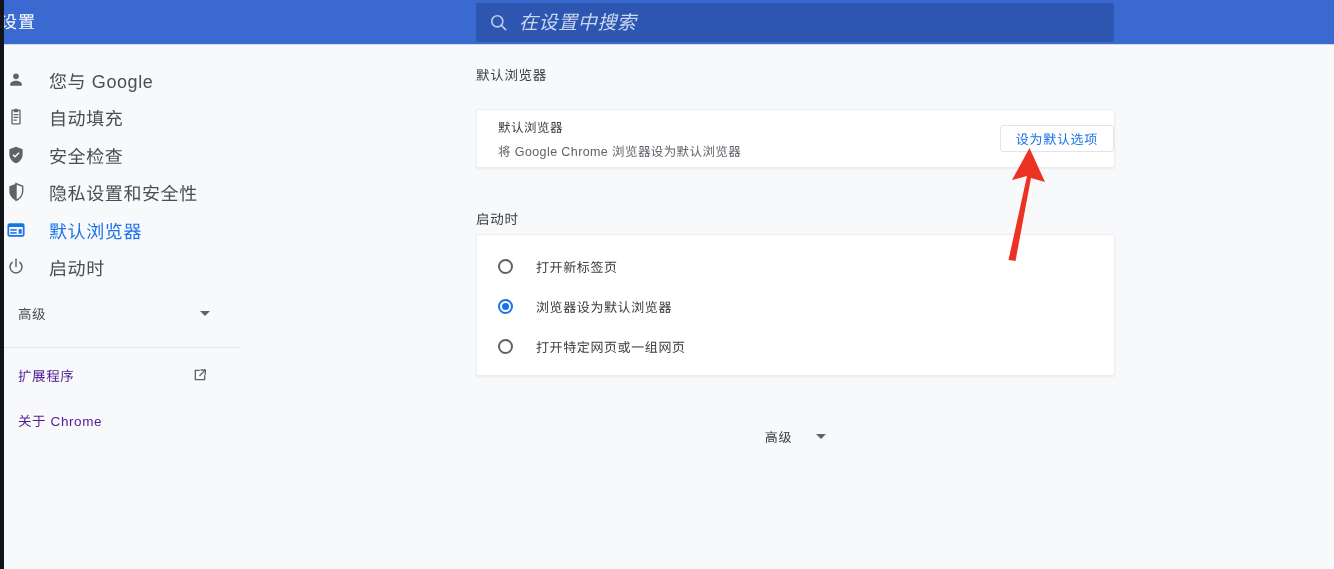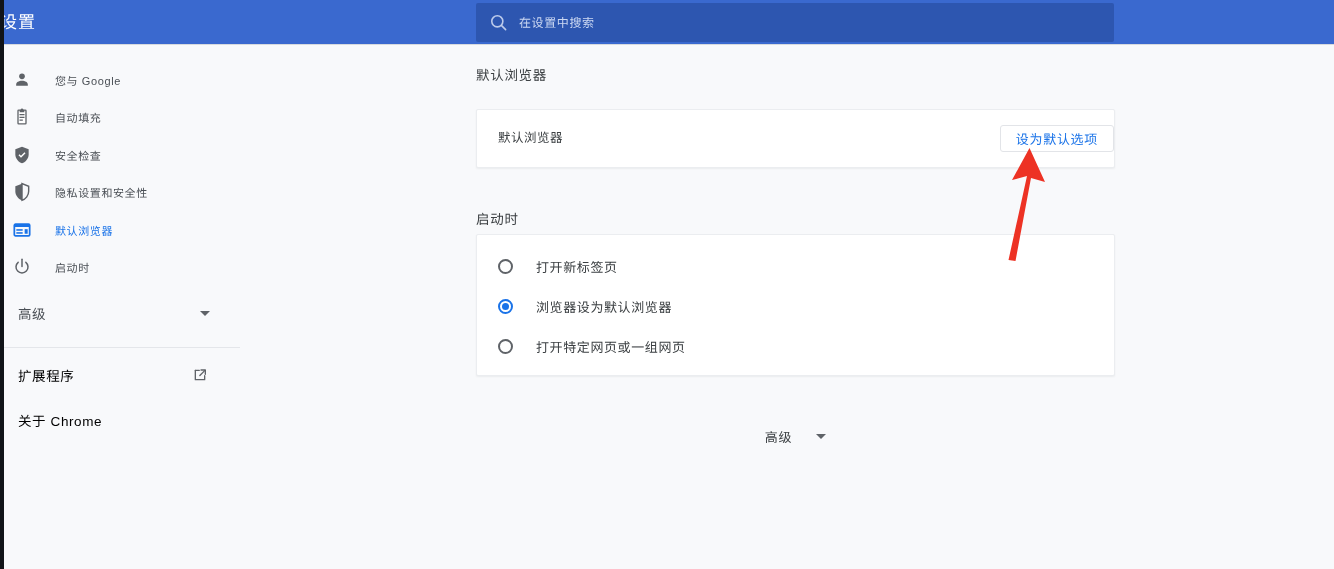--- a/index.html
+++ b/index.html
@@ -51,45 +51,46 @@
     flex: none;
     display: block;
     opacity: .9;
   }
   .search-input {
     flex: 1;
     background: transparent;
     border: none;
     outline: none;
     color: #e6ecfa;
-    font-size: 12px;
+    font-size: 19px;
     font-family: inherit;
     margin-left: 11px;
     letter-spacing: .6px;
+    font-style: italic;
   }
   .search-input::placeholder { color: #ccd8f2; opacity: 1; }
 
   
   .sidebar {
     position: absolute;
     top: 46px;
     left: 0;
     width: 240px;
     height: 523px;
     background: #f8f9fb;
     padding-top: 15px;
   }
   .nav-item {
     display: flex;
     align-items: center;
     height: 37.5px;
-    padding-left: 12px;
+    padding-left: 6px;
     cursor: pointer;
     color: #4a4f55;
-    font-size: 11px;
+    font-size: 18px;
     letter-spacing: .6px;
   }
   .nav-item .ico {
     width: 20px;
     height: 20px;
     flex: none;
     display: block;
     margin-right: 23px;
     fill: #5f6368;
   }
@@ -123,21 +124,21 @@
     width: 240px;
   }
 
   .nav-foot {
     display: flex;
     align-items: center;
     height: 37px;
     padding-left: 18px;
     margin-top: 8px;
     cursor: pointer;
-    color: #000000;
+    color: #4c1d95;
     font-size: 13.5px;
     letter-spacing: .6px;
     justify-content: space-between;
   }
   .nav-foot .lbl { flex: 1; }
   .ext-icon { width: 16px; height: 16px; margin-right: 32px; flex: none; display: block; stroke: #5f6368; fill: none; }
 
   
   .main {
     position: absolute;
@@ -358,20 +359,21 @@
   </div>
 </nav>
 
 <main class="main">
 
   <div class="section-title" style="top:18px;">默认浏览器</div>
 
   <div class="card" id="card-default">
     <div class="db-texts">
       <div class="db-title">默认浏览器</div>
+      <div class="db-sub">将 Google Chrome 浏览器设为默认浏览器</div>
     </div>
     <button class="btn-default">设为默认选项</button>
   </div>
 
   <div class="section-title" style="top:162px;">启动时</div>
 
   <div class="card" id="card-startup">
     <div class="radio-row">
       <span class="radio"></span>
       <span class="radio-label">打开新标签页</span>

